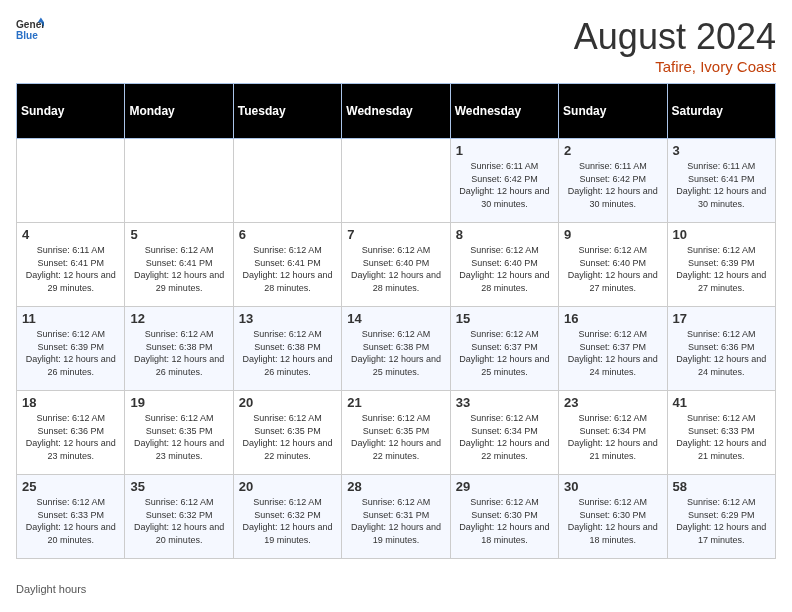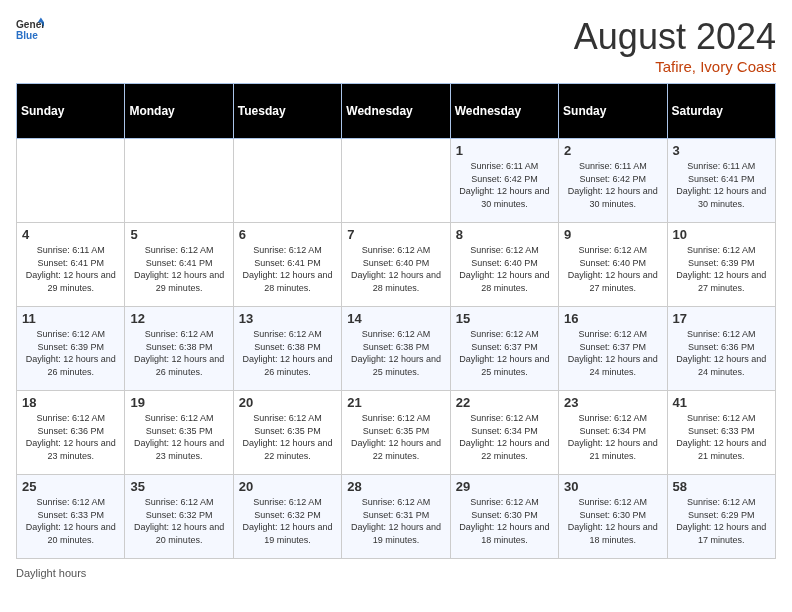--- a/index.html
+++ b/index.html
@@ -75,21 +75,21 @@
     .day-info {
       font-size: 9px;
       color: #333;
       line-height: 1.4;
       text-align: center;
     }
     .empty-cell {
       background: #fff !important;
     }
     .footer {
-      margin-top: 8px;
+      margin-top: 24px;
       font-size: 11px;
       color: #555;
     }
   </style>
 </head>
 <body>
 
 <div class="header">
   <div class="logo">
     <svg class="logo-icon" viewBox="0 0 36 36">
@@ -249,21 +249,21 @@
 Sunset: 6:35 PM
 Daylight: 12 hours and 22 minutes.</div>
         </td>
         <td>
           <div class="day-number">21</div>
           <div class="day-info" style="white-space: pre-line;">Sunrise: 6:12 AM
 Sunset: 6:35 PM
 Daylight: 12 hours and 22 minutes.</div>
         </td>
         <td>
-          <div class="day-number">22</div>
+          <div class="day-number">33</div>
           <div class="day-info" style="white-space: pre-line;">Sunrise: 6:12 AM
 Sunset: 6:34 PM
 Daylight: 12 hours and 22 minutes.</div>
         </td>
         <td>
           <div class="day-number">23</div>
           <div class="day-info" style="white-space: pre-line;">Sunrise: 6:12 AM
 Sunset: 6:34 PM
 Daylight: 12 hours and 21 minutes.</div>
         </td>

